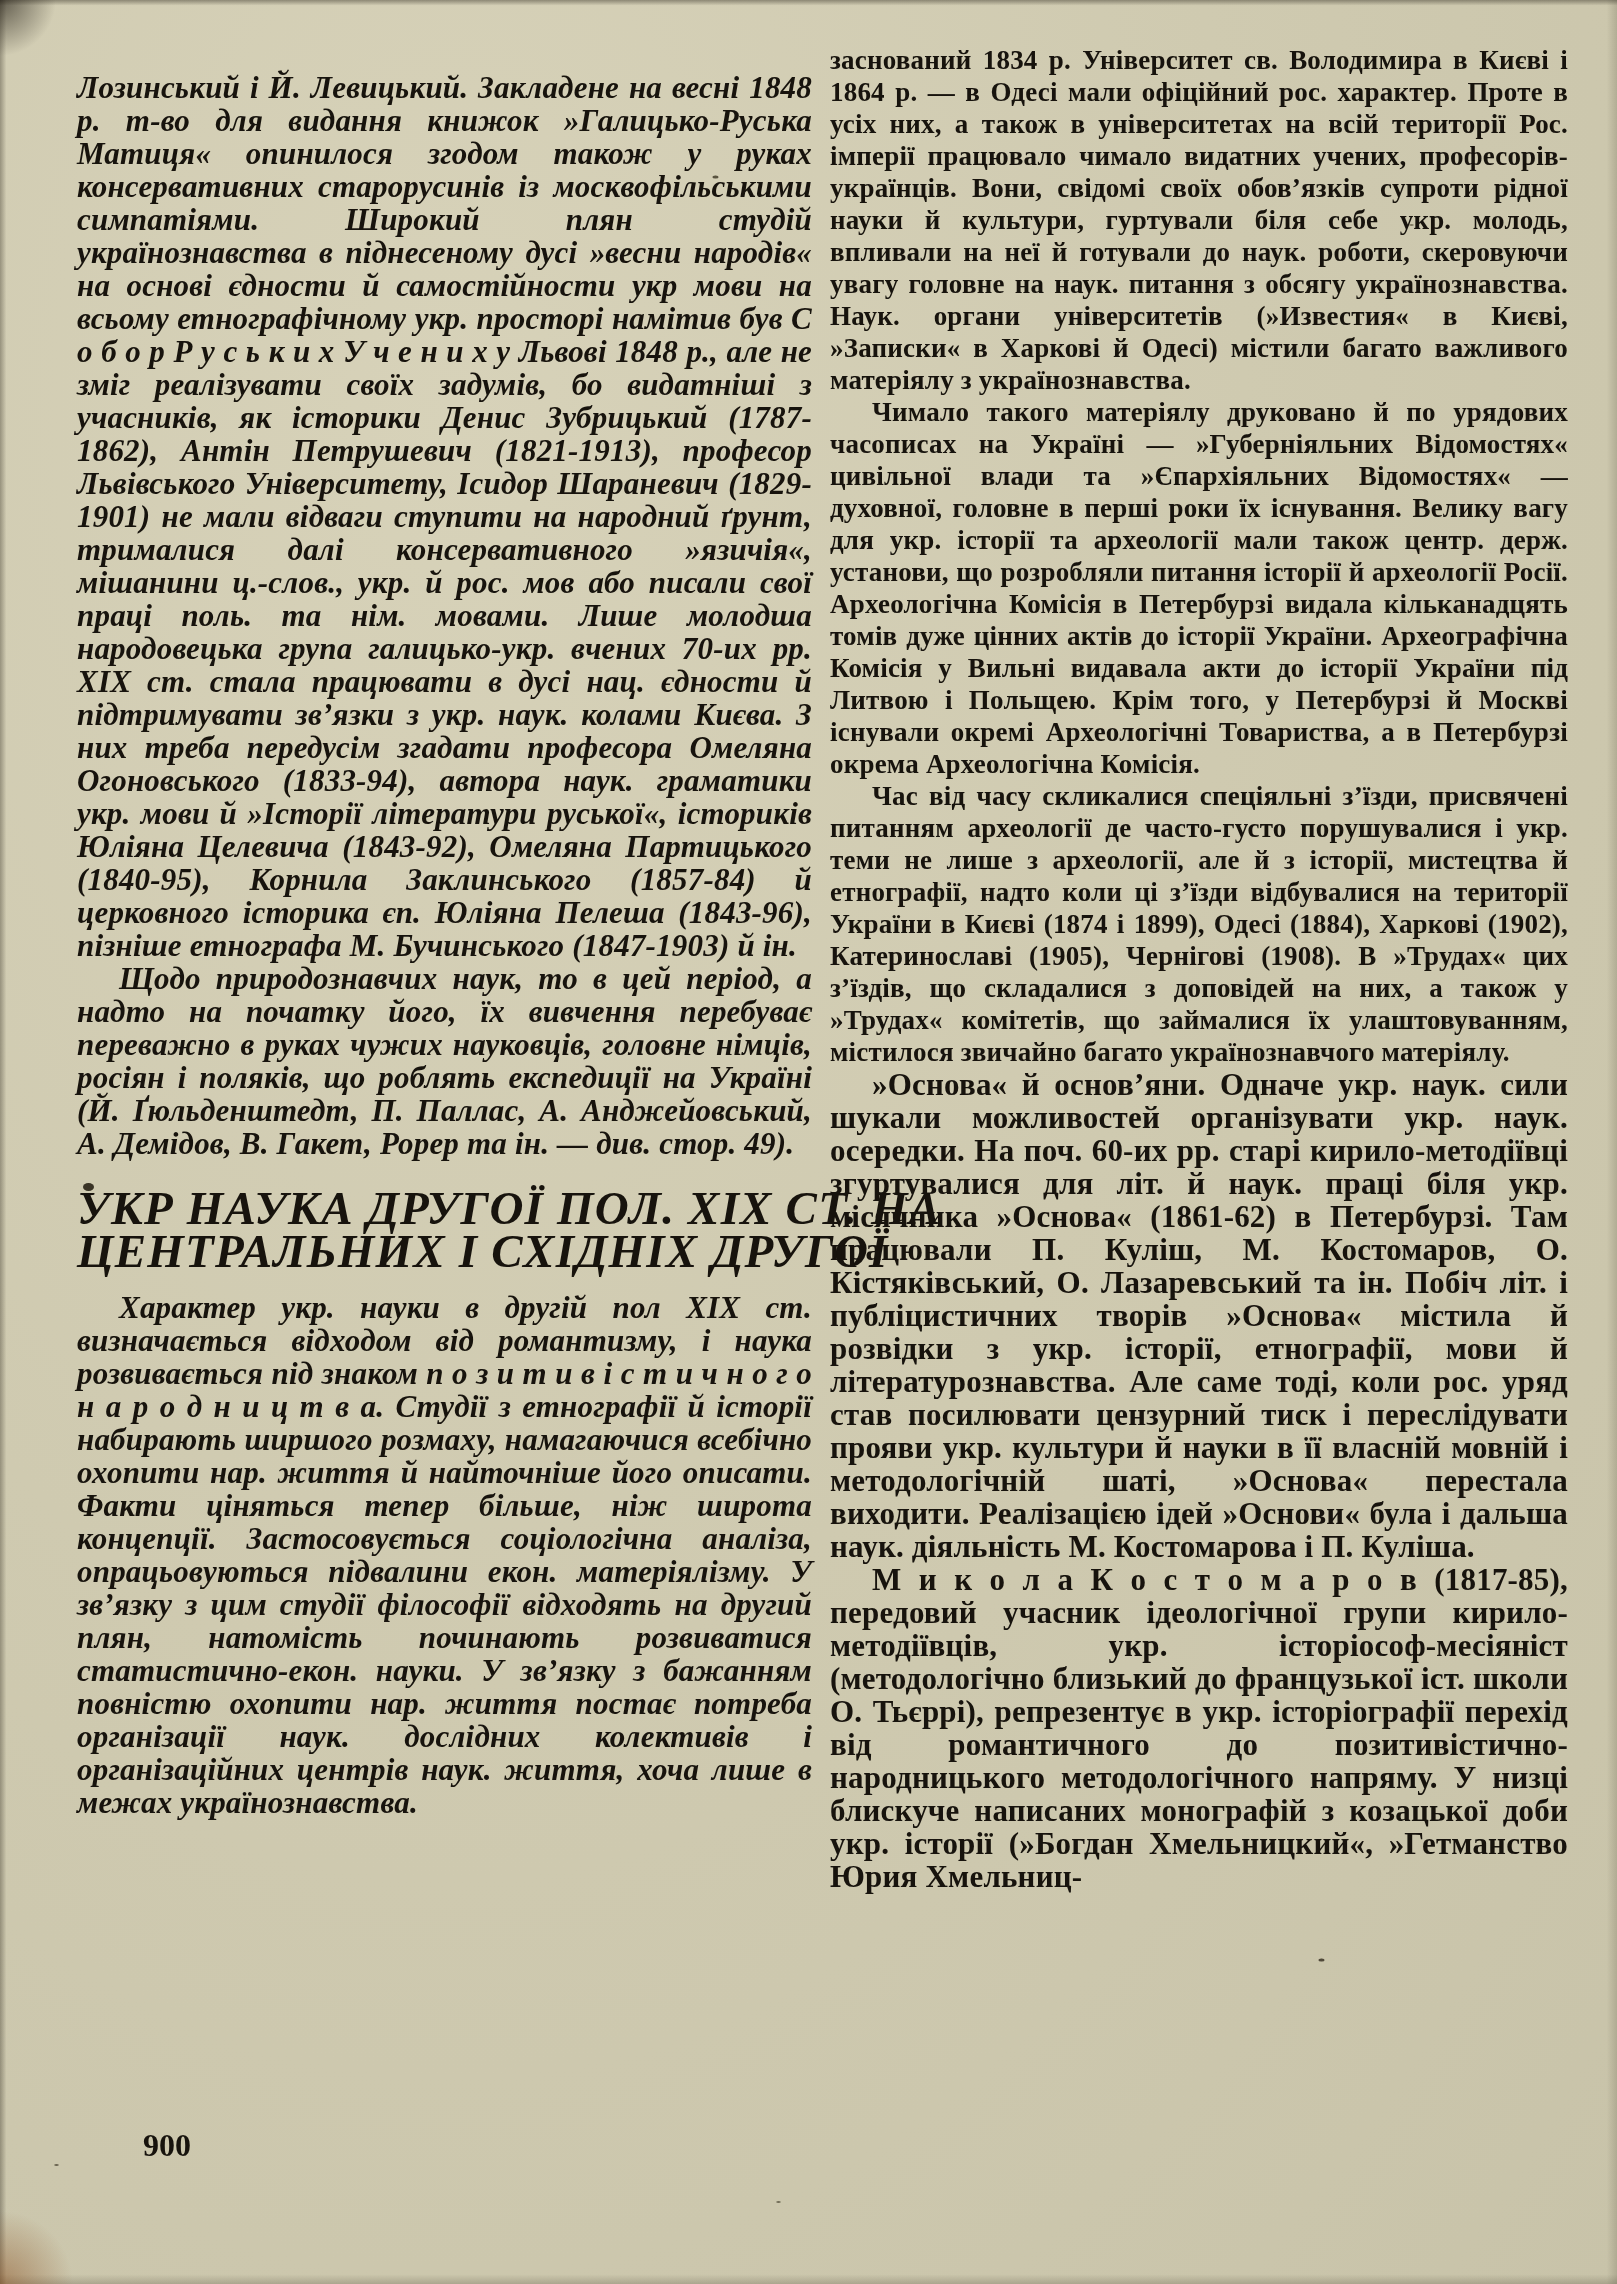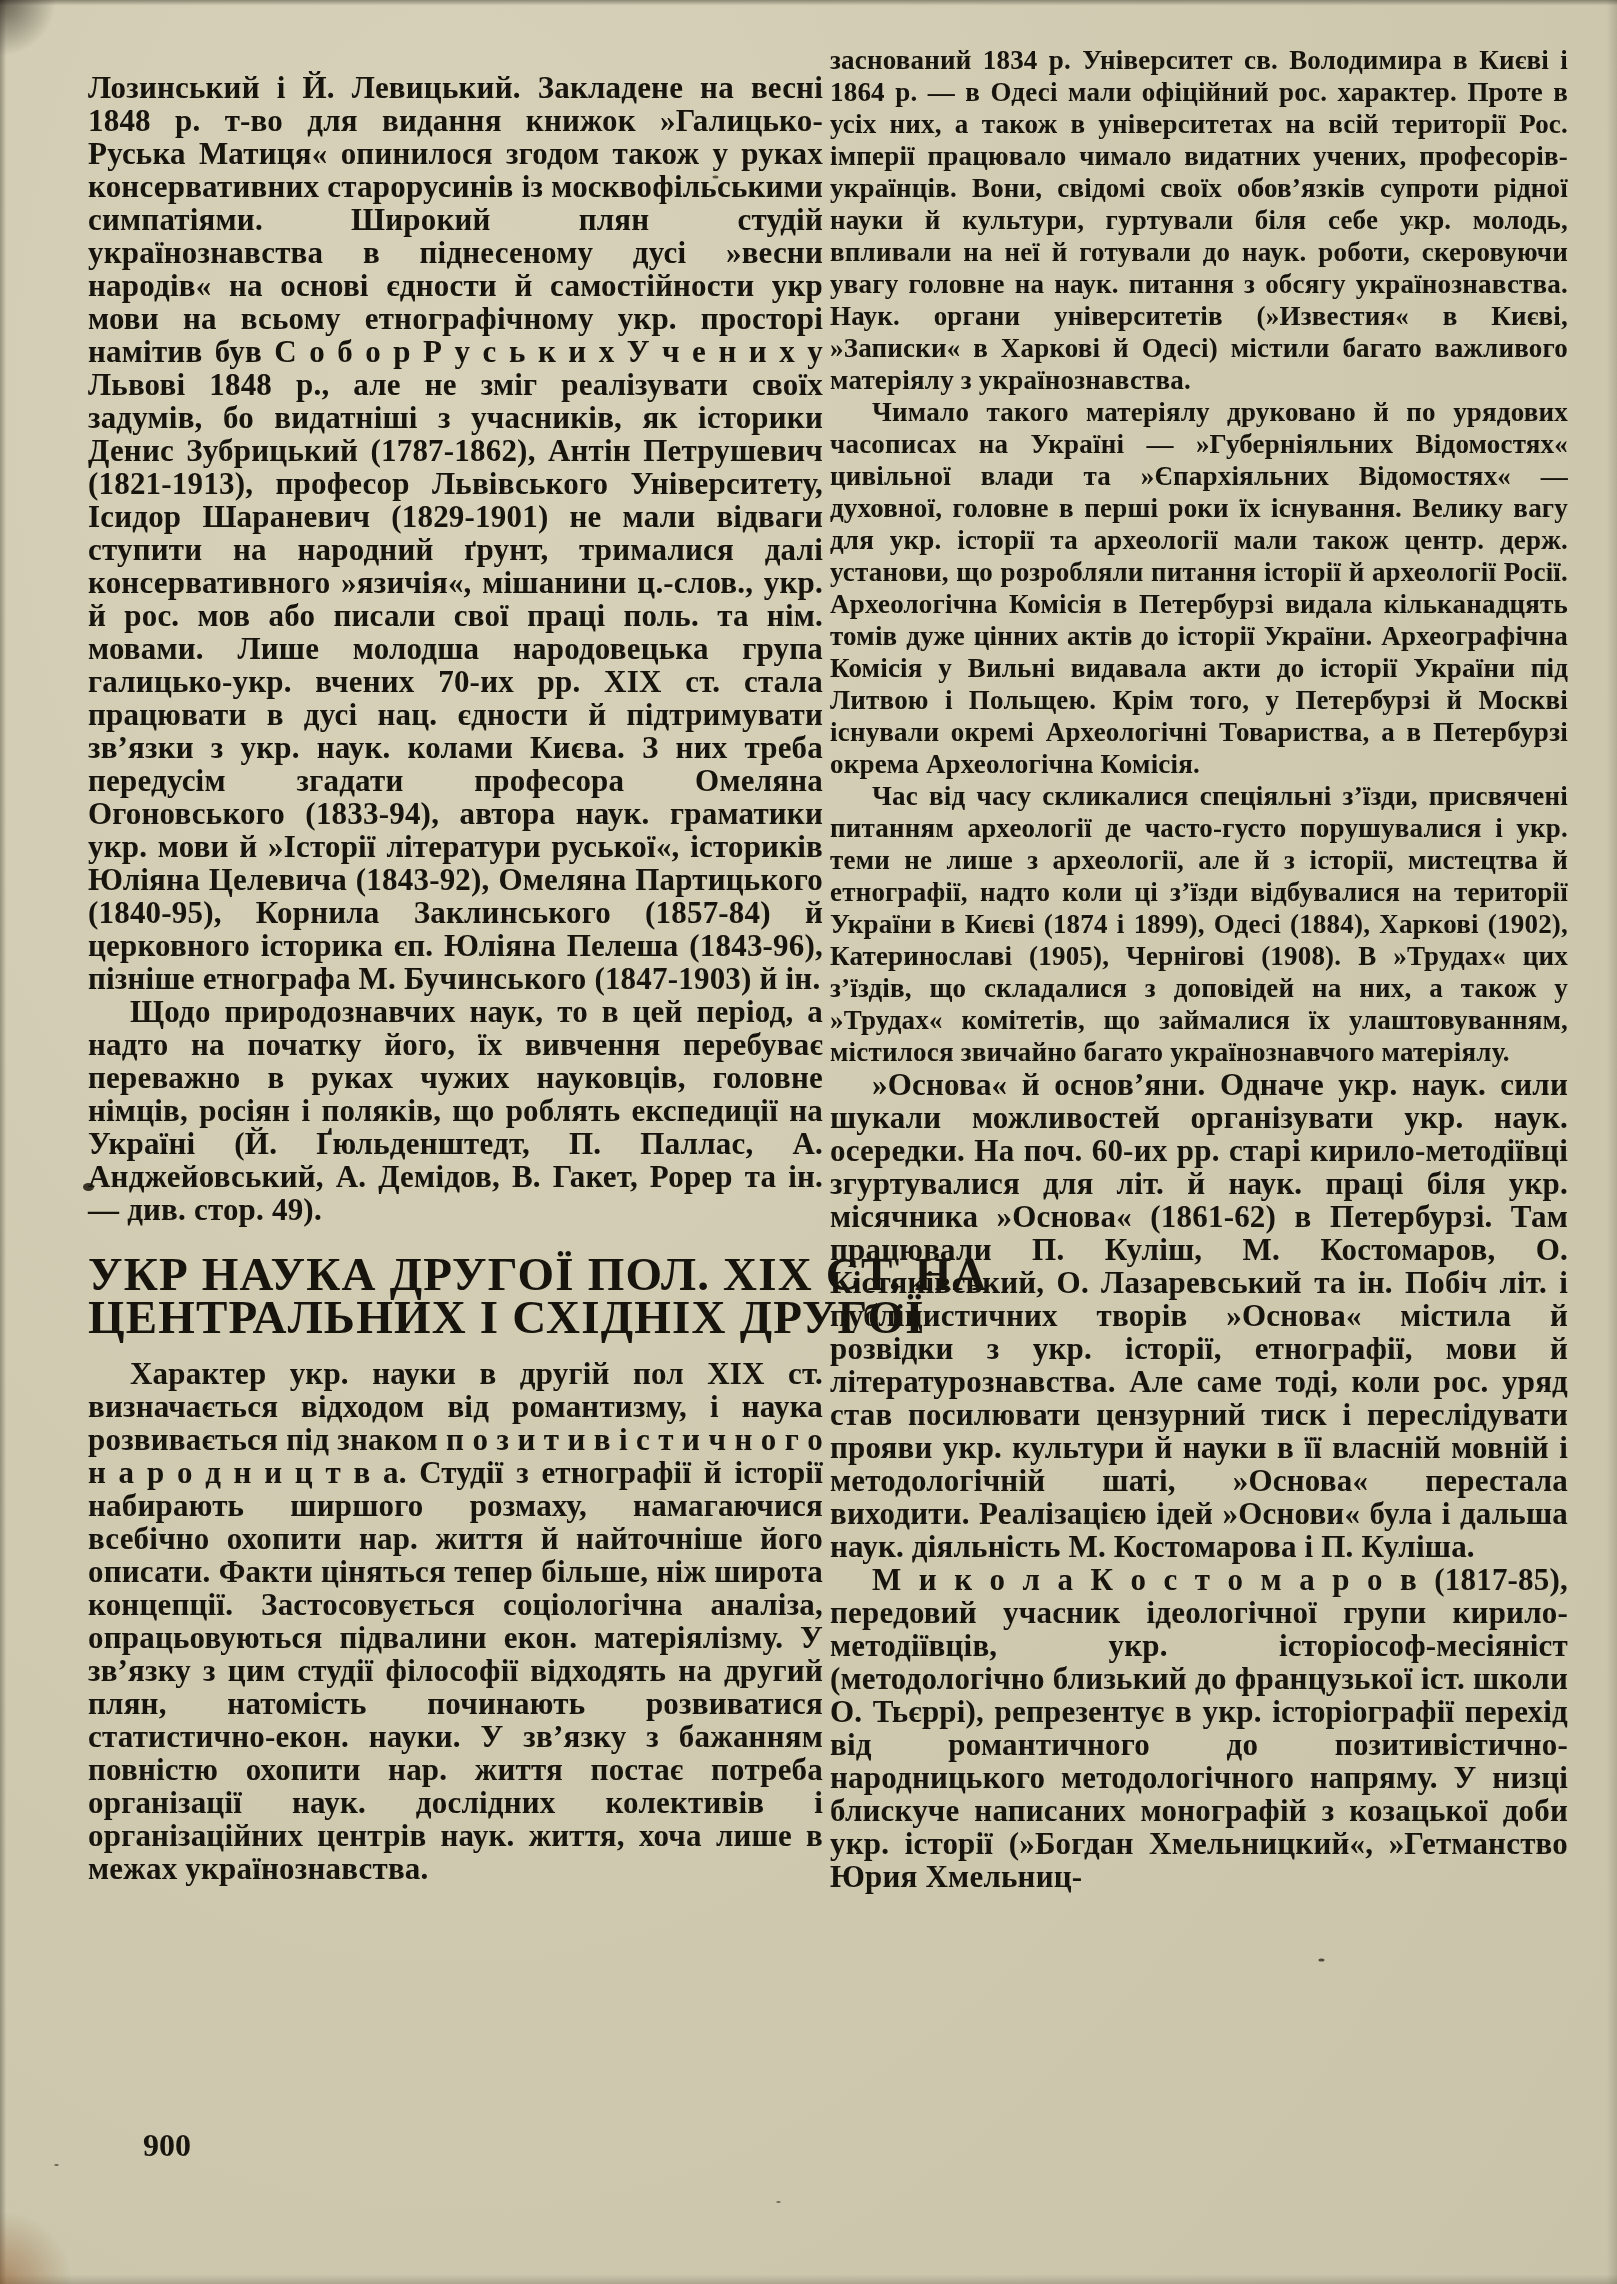--- a/index.html
+++ b/index.html
@@ -16,21 +16,21 @@
       linear-gradient(to bottom, rgba(55,50,38,.45) 0px, rgba(55,50,38,0) 5.6px),
       linear-gradient(to right, rgba(55,50,38,.38) 0px, rgba(55,50,38,0) 6.4px),
       linear-gradient(to left, rgba(75,70,52,.22) 0px, rgba(75,70,52,0) 11.3px),
       linear-gradient(to top, rgba(75,70,52,.25) 0px, rgba(75,70,52,0) 9.7px),
       radial-gradient(ellipse at 28% 18%, #d7d2b9 0%, #cfcab0 48%, #c8c3a9 100%);
   }
   .col{
     position:absolute;
     text-align:justify;
   }
-  .col-left{left:88px;  top:71px;  width:735px;}
+  .col-left{left:77px;  top:71px;  width:735px;font-style:italic;}
   .col-right{left:830px;top:44px; width:738px;font-family:Liberation Serif, serif;}
   p{margin:0;padding:0;}
   p.body{
     font-size:31px;line-height:33px;font-weight:700;
     letter-spacing:0.2px;
   }
   p.body-sm{
     font-size:27px;line-height:32px;font-weight:700;
     letter-spacing:0.2px;
   }

